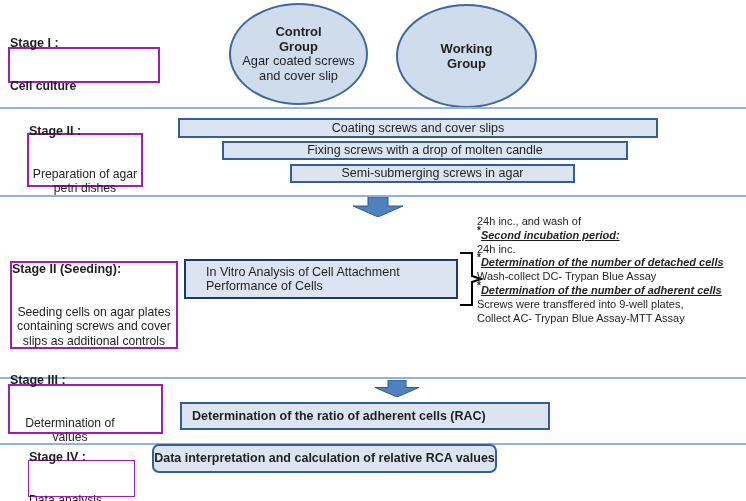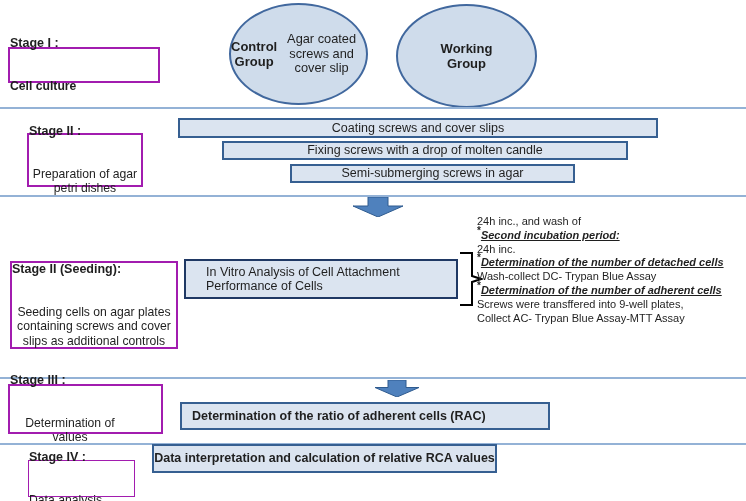--- a/index.html
+++ b/index.html
@@ -22,21 +22,21 @@
     background:#dbe4f0;border:2px solid #365f91;
     display:flex;align-items:center;justify-content:center;
     text-align:left;font-size:12.5px;line-height:1.15;
   }
   .blue-box.dark-border{border-color:#1f3864;}
   .blue-box.bold{font-weight:bold;}
   .blue-box.left{justify-content:flex-start;text-align:left;padding-left:10px;}
   
   .ellipse{
     background:#cfdceb;border:2.5px solid #41689e;border-radius:50%;
-    display:flex;flex-direction:row;align-items:center;justify-content:center;
+    display:flex;flex-direction:column;align-items:center;justify-content:center;
     text-align:center;line-height:1.16;
   }
   .ellipse .ttl{font-weight:bold;font-size:13px;max-width:82px;}
   .ellipse .bdy{font-size:12.8px;padding:0 8px;}
   
   .divider{left:0;width:746px;height:2px;background:#94b2d6;}
   
   .notes{font-size:11px;line-height:13.8px;width:268px;}
   .note{white-space:normal;}
   .note sup{font-weight:bold;font-size:10px;line-height:0;}
@@ -118,15 +118,15 @@
 
   <svg class="abs" style="left:368px;top:446px;" width="44" height="17" viewBox="0 0 44 17">
     <polygon points="13,0 31,0 31,7.5 44,7.5 22,17 0,7.5 13,7.5" fill="#4f81bd" stroke="#2f5b8f" stroke-width="1"></polygon>
   </svg>
 
   <div class="abs stage-box" style="left:28px;top:460px;width:107px;height:37px;border-width:1.5px;">
     <div class="ttl">Stage IV :</div>
     <div class="bdy">Data analysis</div>
   </div>
 
-  <div class="abs blue-box bold" style="left:152px;top:444px;width:345px;height:29px;">Data interpretation and calculation of relative RCA values</div>
+  <div class="abs blue-box bold" style="left:152px;top:444px;width:345px;height:29px;border-radius:7px;">Data interpretation and calculation of relative RCA values</div>
 
 </div>
 
 </body></html>

